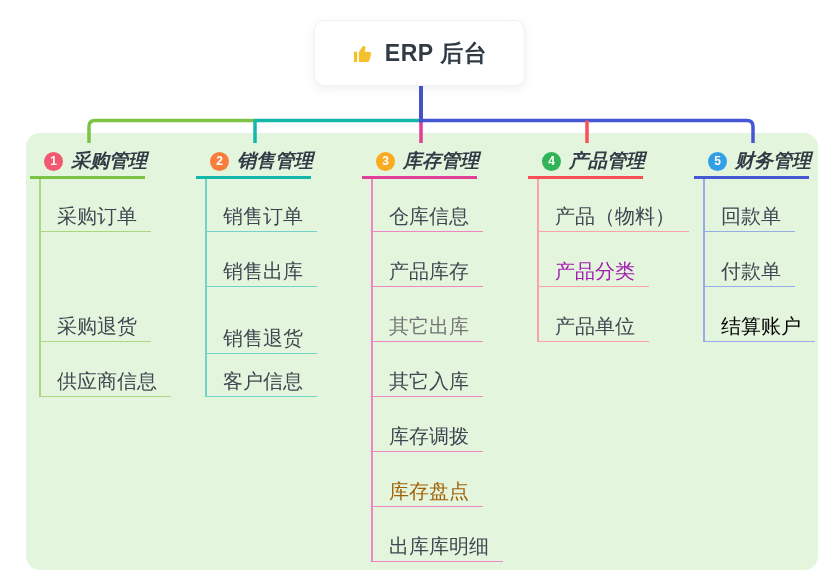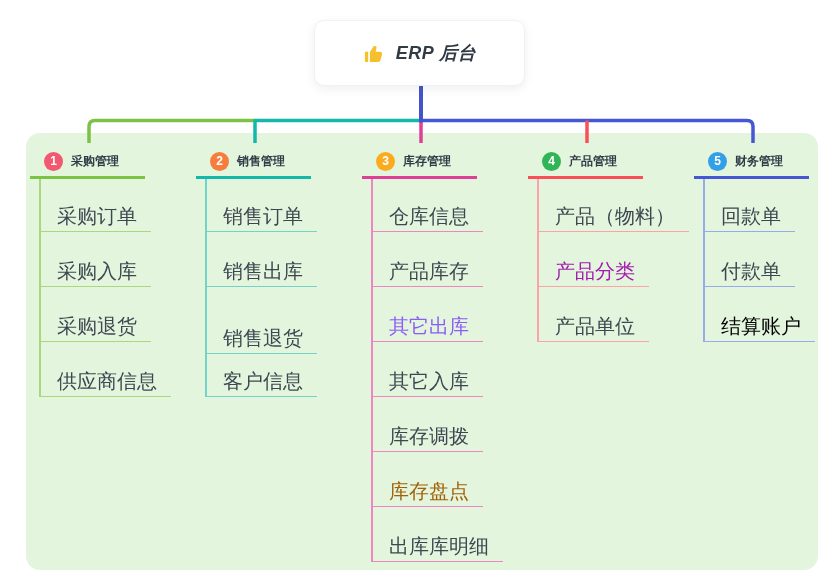--- a/index.html
+++ b/index.html
@@ -14,35 +14,35 @@
     border-radius:14px;z-index:0;
   }
   #connectors{position:absolute;left:0;top:0;z-index:1;pointer-events:none;}
   .root-card{
     position:absolute;left:314px;top:20px;width:209px;height:64px;
     background:#ffffff;border:1px solid #f1f1f3;border-radius:10px;
     box-shadow:0 3px 10px rgba(90,100,120,0.10);
     display:flex;align-items:center;justify-content:center;gap:10px;
     z-index:2;cursor:pointer;
   }
-  .root-title{font-size:18px;font-weight:600;letter-spacing:0.5px;font-style:italic;}
+  .root-title{font-size:23px;font-weight:600;letter-spacing:0.5px;}
   .thumb-icon{width:23px;height:23px;display:block;}
   .branch{position:absolute;width:118px;z-index:2;}
   .branch-title{
     display:flex;align-items:center;height:30px;padding-left:14px;
     border-bottom:3px solid;box-sizing:content-box;width:101px;
     cursor:pointer;
   }
   .badge{
     width:19px;height:19px;border-radius:50%;flex:0 0 auto;
     display:flex;align-items:center;justify-content:center;
     color:#ffffff;font-size:12px;font-weight:700;margin-right:8px;
     line-height:1;
   }
-  .branch-label{font-size:12px;font-weight:600;white-space:nowrap;}
+  .branch-label{font-size:19px;font-weight:600;white-space:nowrap;font-style:italic;}
   .vline{position:absolute;left:9px;top:33px;width:2px;}
   .child{
     position:absolute;left:9px;height:31px;line-height:33px;
     padding:0 14px 0 18px;border-bottom:1.5px solid;
     font-size:20px;white-space:nowrap;cursor:pointer;
   }
 </style>
 </head>
 <body style="background: rgb(255, 255, 255);">
 
@@ -65,21 +65,20 @@
     </svg>
     <span class="root-title" style="color: rgb(49, 59, 70);">ERP 后台</span>
   </div>
 <div class="branch" style="left: 30px; top: 146px;">
       <div class="branch-title" style="border-bottom-color: rgb(124, 194, 68);">
         <span class="badge" style="background: rgb(242, 88, 111);">1</span>
         <span class="branch-label" style="color: rgb(49, 59, 70);">采购管理</span>
       </div>
       <div class="vline" style="background: rgb(169, 216, 127); height: 217px;"></div>
       <div class="child" style="top: 54px; border-bottom-color: rgb(169, 216, 127); color: rgb(62, 71, 81);">采购订单</div>
-      <div class="child" style="top: 109px; border-bottom-color: rgb(169, 216, 127); color: rgb(62, 71, 81);">采购入库</div>
       <div class="child" style="top: 164px; border-bottom-color: rgb(169, 216, 127); color: rgb(62, 71, 81);">采购退货</div>
       <div class="child" style="top: 219px; border-bottom-color: rgb(169, 216, 127); color: rgb(62, 71, 81);">供应商信息</div>
     </div>
     <div class="branch" style="left: 196px; top: 146px;">
       <div class="branch-title" style="border-bottom-color: rgb(20, 184, 171);">
         <span class="badge" style="background: rgb(246, 125, 60);">2</span>
         <span class="branch-label" style="color: rgb(49, 59, 70);">销售管理</span>
       </div>
       <div class="vline" style="background: rgb(114, 212, 201); height: 217px;"></div>
       <div class="child" style="top: 54px; border-bottom-color: rgb(114, 212, 201); color: rgb(62, 71, 81);">销售订单</div>
@@ -88,21 +87,21 @@
       <div class="child" style="top: 219px; border-bottom-color: rgb(114, 212, 201); color: rgb(62, 71, 81);">客户信息</div>
     </div>
     <div class="branch" style="left: 362px; top: 146px;">
       <div class="branch-title" style="border-bottom-color: rgb(223, 63, 150);">
         <span class="badge" style="background: rgb(251, 171, 31);">3</span>
         <span class="branch-label" style="color: rgb(49, 59, 70);">库存管理</span>
       </div>
       <div class="vline" style="background: rgb(239, 134, 193); height: 382px;"></div>
       <div class="child" style="top: 54px; border-bottom-color: rgb(239, 134, 193); color: rgb(62, 71, 81);">仓库信息</div>
       <div class="child" style="top: 109px; border-bottom-color: rgb(239, 134, 193); color: rgb(62, 71, 81);">产品库存</div>
-      <div class="child" style="top: 164px; border-bottom-color: rgb(239, 134, 193); color: #8b5cf6;">其它出库</div>
+      <div class="child" style="top: 164px; border-bottom-color: rgb(239, 134, 193); color: #737373;">其它出库</div>
       <div class="child" style="top: 219px; border-bottom-color: rgb(239, 134, 193); color: rgb(62, 71, 81);">其它入库</div>
       <div class="child" style="top: 274px; border-bottom-color: rgb(239, 134, 193); color: rgb(62, 71, 81);">库存调拨</div>
       <div class="child" style="top: 329px; border-bottom-color: rgb(239, 134, 193); color: #a16207;">库存盘点</div>
       <div class="child" style="top: 384px; border-bottom-color: rgb(239, 134, 193); color: rgb(62, 71, 81);">出库库明细</div>
     </div>
     <div class="branch" style="left: 528px; top: 146px;">
       <div class="branch-title" style="border-bottom-color: rgb(250, 79, 88);">
         <span class="badge" style="background: rgb(49, 180, 87);">4</span>
         <span class="branch-label" style="color: rgb(49, 59, 70); text-align: right;">产品管理</span>
       </div>

